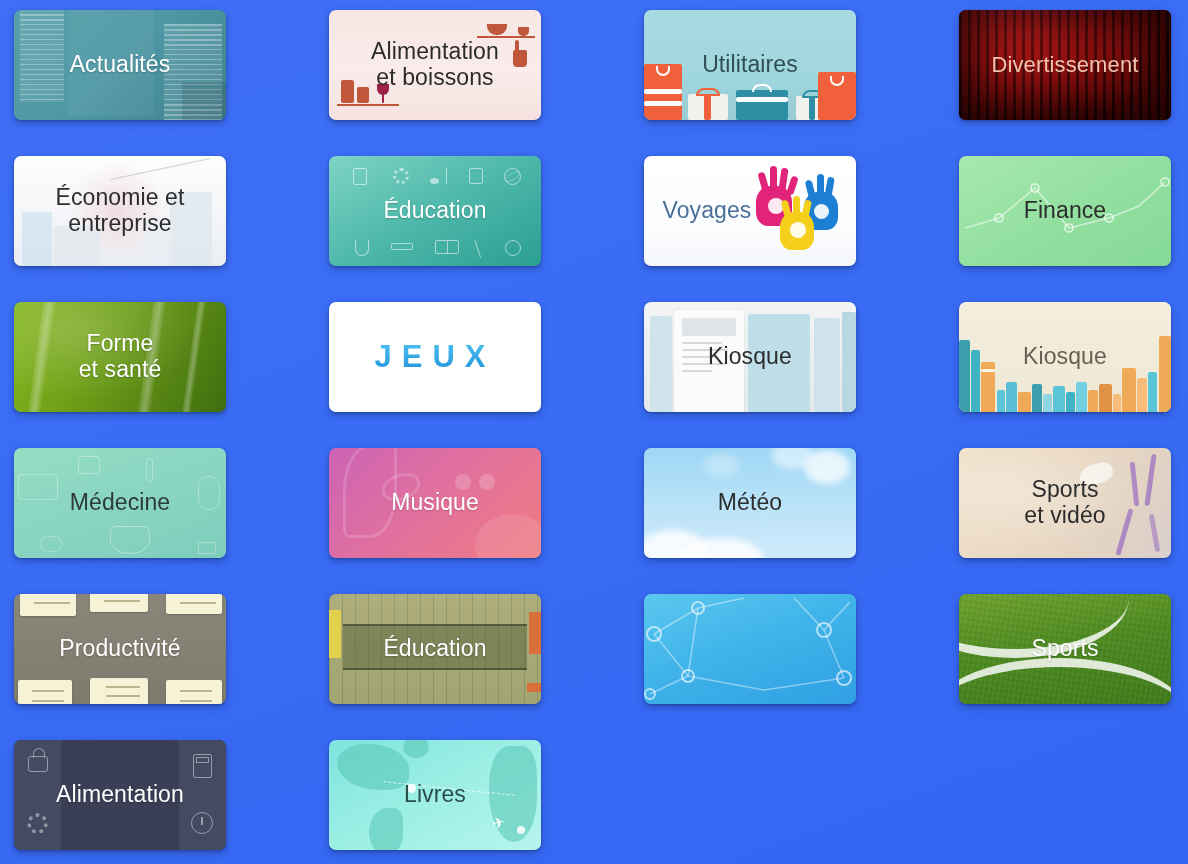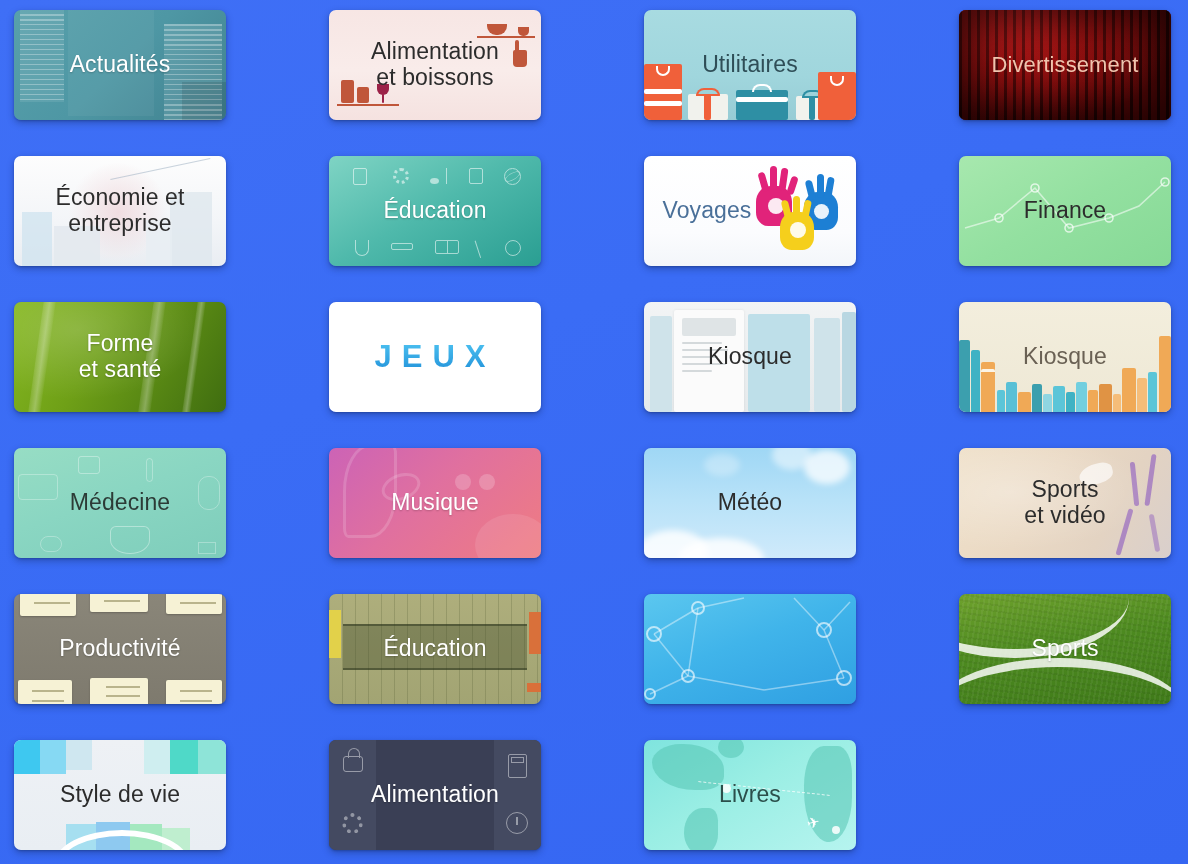--- a/index.html
+++ b/index.html
@@ -483,36 +483,20 @@
 
   <div class="card">
     <div class="art bg-spo">
       <div class="grass"></div>
       <div class="fieldline" style="left:-60px; top:-56px; width:230px; height:120px; background:transparent; border-bottom:9px solid rgba(255,255,255,0.82);"></div>
       <div class="fieldline" style="left:-30px; bottom:-74px; width:260px; height:120px; background:transparent; border-top:9px solid rgba(255,255,255,0.82);"></div>
     </div>
     <div class="label light">Sports</div>
   </div>
 
-  <div class="card">
-    <div class="art bg-sty">
-      <div class="blk" style="left:0;   top:0; width:26px; height:34px; background:#3ec8f0;"></div>
-      <div class="blk" style="left:26px;top:0; width:26px; height:34px; background:#86d9f3;"></div>
-      <div class="blk" style="left:52px;top:0; width:26px; height:30px; background:#cfe7f0;"></div>
-      <div class="blk" style="left:130px;top:0;width:26px; height:34px; background:#cfeef0;"></div>
-      <div class="blk" style="left:156px;top:0;width:28px; height:34px; background:#4fd9c8;"></div>
-      <div class="blk" style="left:184px;top:0;width:28px; height:34px; background:#8ee4d8;"></div>
-      <div class="blk" style="left:52px; bottom:0; width:30px; height:26px; background:#a6dff0;"></div>
-      <div class="blk" style="left:82px; bottom:0; width:34px; height:28px; background:#8ec9f0;"></div>
-      <div class="blk" style="left:116px;bottom:0; width:32px; height:26px; background:#a4e8bf;"></div>
-      <div class="blk" style="left:148px;bottom:0; width:28px; height:22px; background:#bfeecf;"></div>
-      <div class="blk" style="left:40px; bottom:-50px; width:136px; height:70px; border-radius:50%; background:transparent; border:6px solid #ffffff;"></div>
-    </div>
-    <div class="label dark">Style de vie</div>
-  </div>
 
   <div class="card">
     <div class="art bg-uti">
       <div class="quad" style="left:0; top:0; width:47px; height:55px;"></div>
       <div class="quad" style="left:0; top:55px; width:47px; height:55px;"></div>
       <div class="quad" style="right:0; top:0; width:47px; height:55px;"></div>
       <div class="quad" style="right:0; top:55px; width:47px; height:55px;"></div>
       <div class="midband"></div>
       <div class="icn" style="left:14px; top:16px; width:20px; height:16px; border:1.6px solid #fff; border-radius:3px; opacity:.45;">
         <div style="position:absolute; left:4px; top:-9px; width:12px; height:10px; border:1.6px solid #fff; border-bottom:none; border-radius:6px 6px 0 0;"></div>

